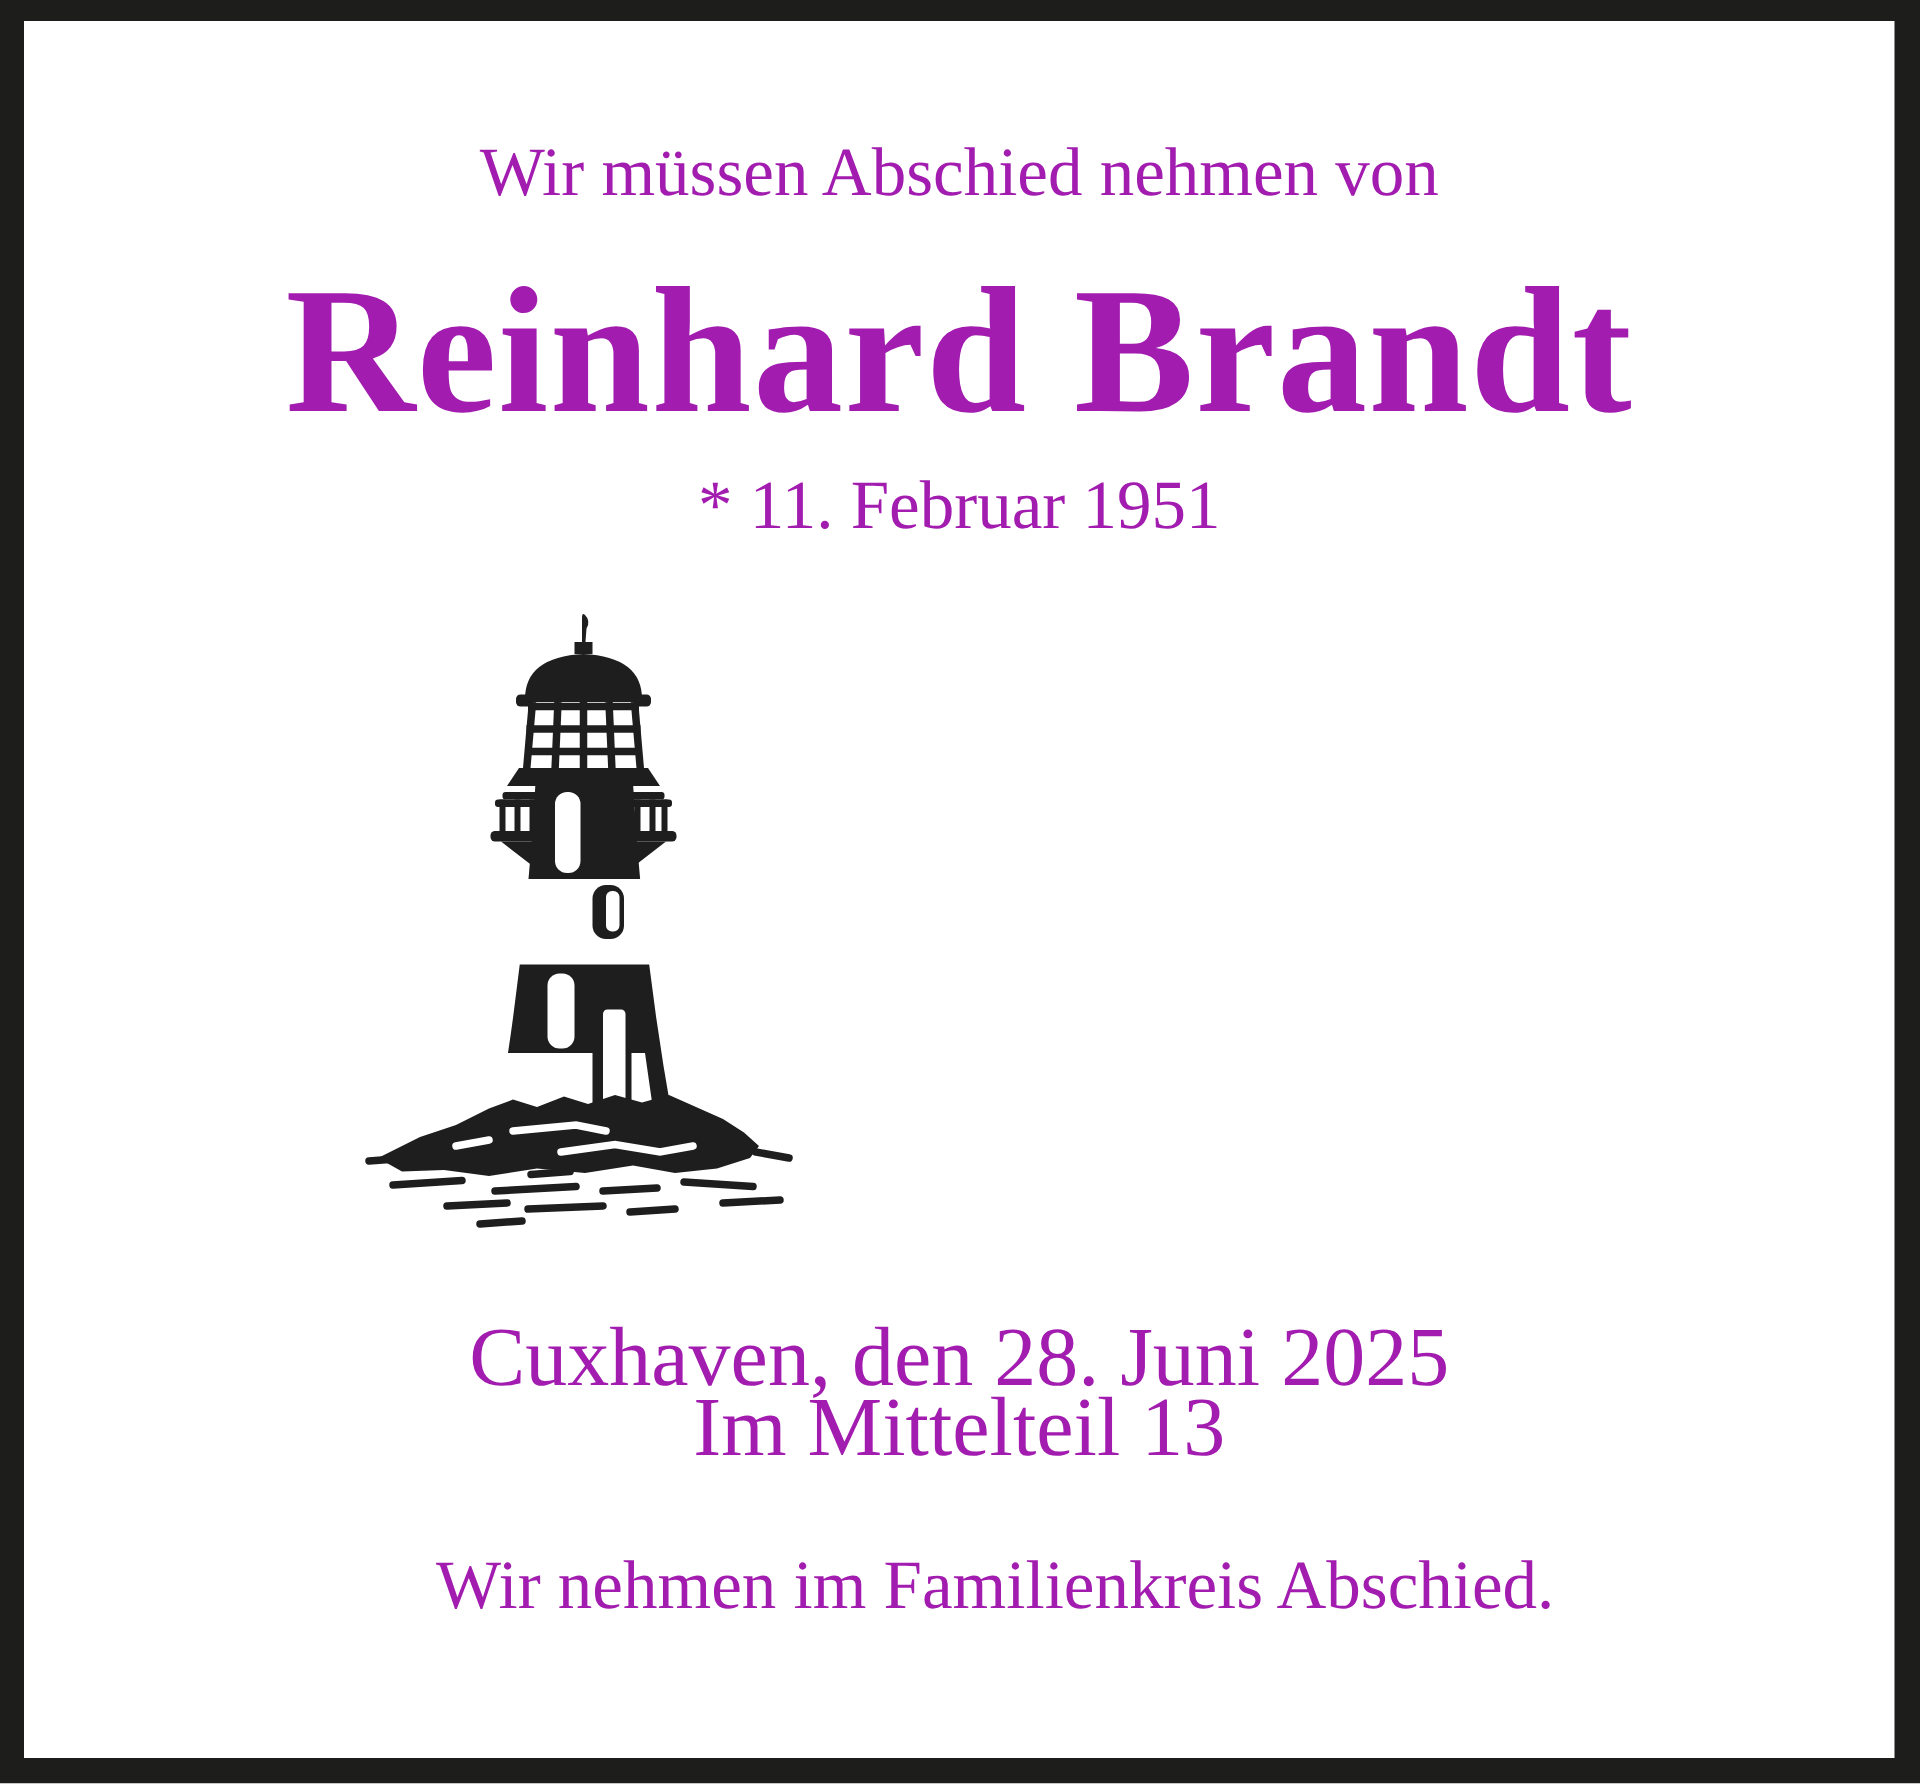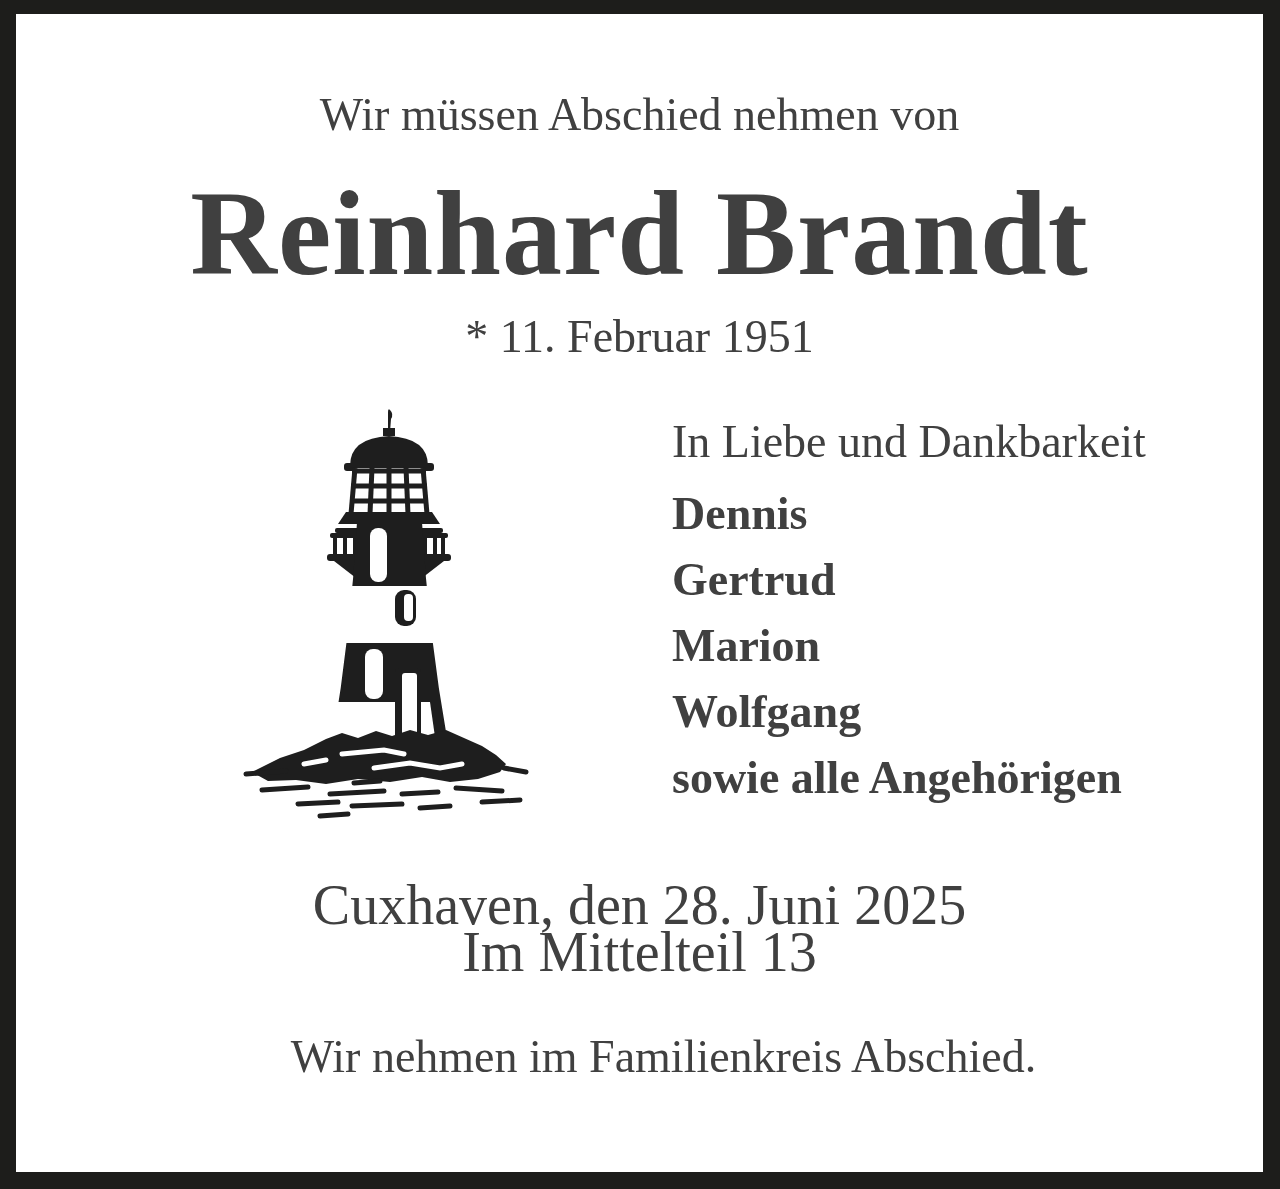--- a/index.html
+++ b/index.html
@@ -10,21 +10,21 @@
   .page {
     position: relative;
     width: 1280px;
     height: 1189px;
     box-sizing: border-box;
     background: #ffffff;
     border-style: solid;
     border-color: #1d1d1b;
     border-width: 14px 17px 17px 16px;
     font-family: "Liberation Serif", serif;
-    color: #404040;
+    color: #a21caf;
     overflow: hidden;
   }
   .centered {
     position: absolute;
     left: 0;
     right: 0;
     text-align: center;
     line-height: 1;
     white-space: nowrap;
   }
@@ -181,29 +181,21 @@
         <path d="M222 386 L268 389"></path>
         <path d="M248 400 L286 398"></path>
         <path d="M64 402 L104 400"></path>
         <path d="M118 404 L168 402"></path>
         <path d="M186 406 L216 404"></path>
         <path d="M86 414 L114 412"></path>
       </g>
     </svg>
   </div>
 
-  <div class="tribute-line">In Liebe und Dankbarkeit</div>
-
-  <div class="mourners-col">
-    <div class="mourner-name">Dennis</div>
-    <div class="mourner-name">Gertrud</div>
-    <div class="mourner-name">Marion</div>
-    <div class="mourner-name">Wolfgang</div>
-    <div class="mourner-name">sowie alle Angehörigen</div>
-  </div>
+
 
   <div class="centered place-date-line">Cuxhaven, den 28. Juni 2025</div>
 
   <div class="centered address-line">Im Mittelteil 13</div>
 
   <div class="centered closing-line">Wir nehmen im Familienkreis Abschied.</div>
 
 </div>
 
 </body></html>

